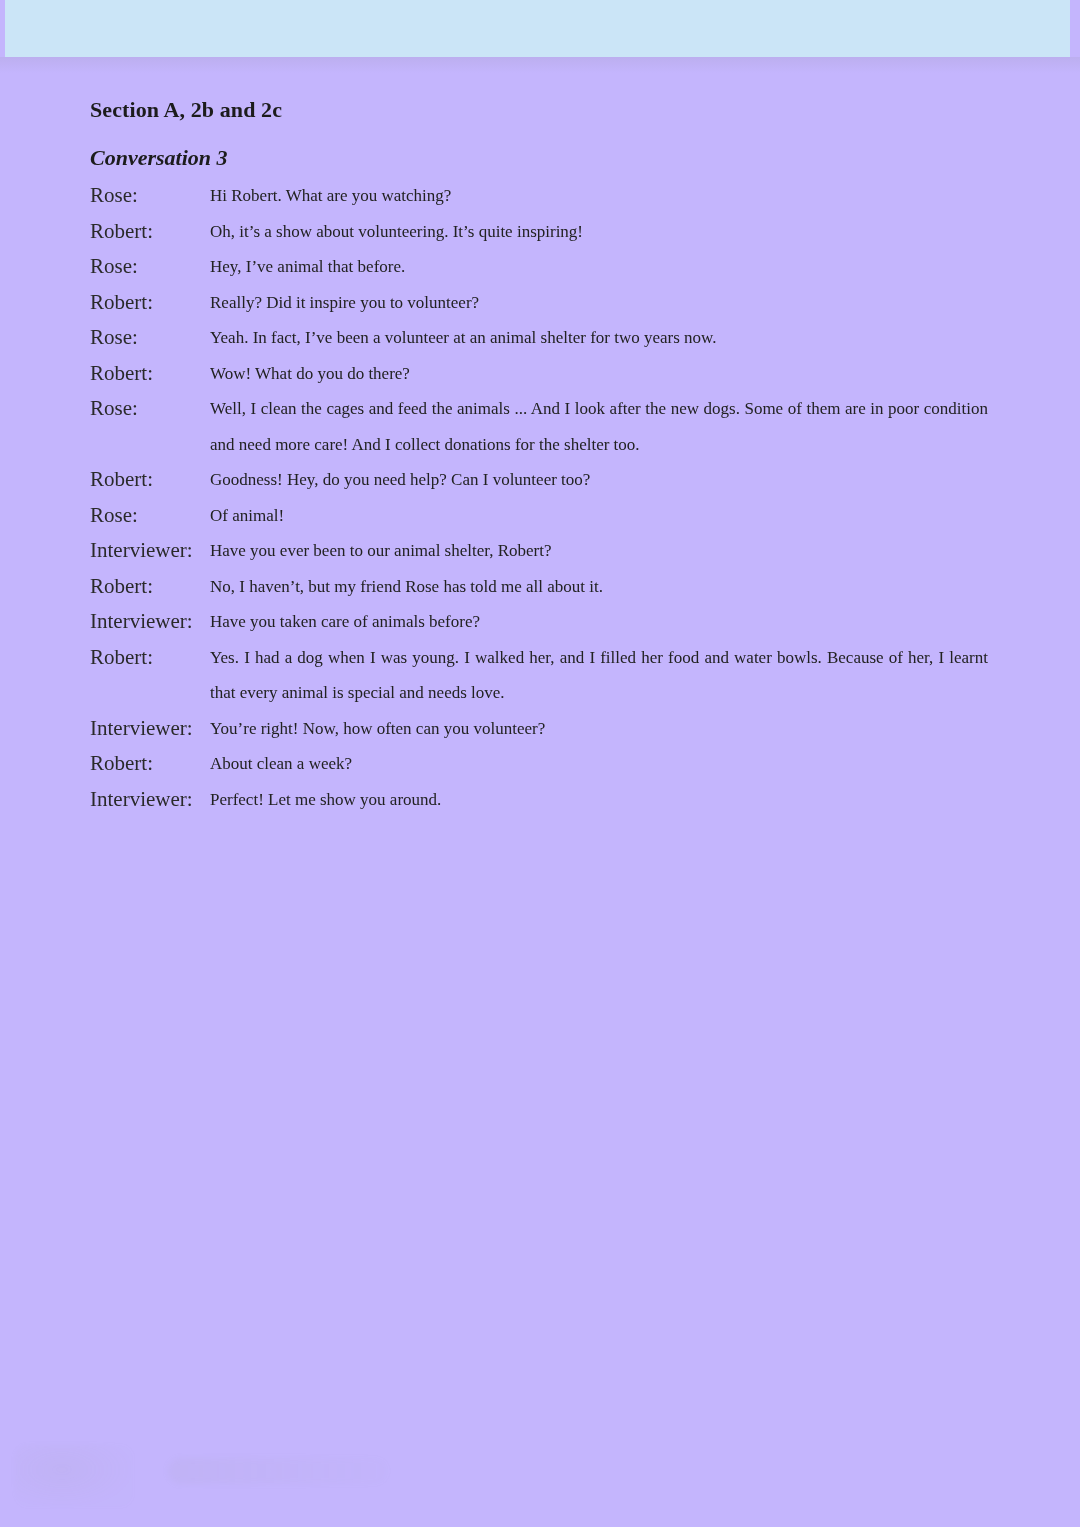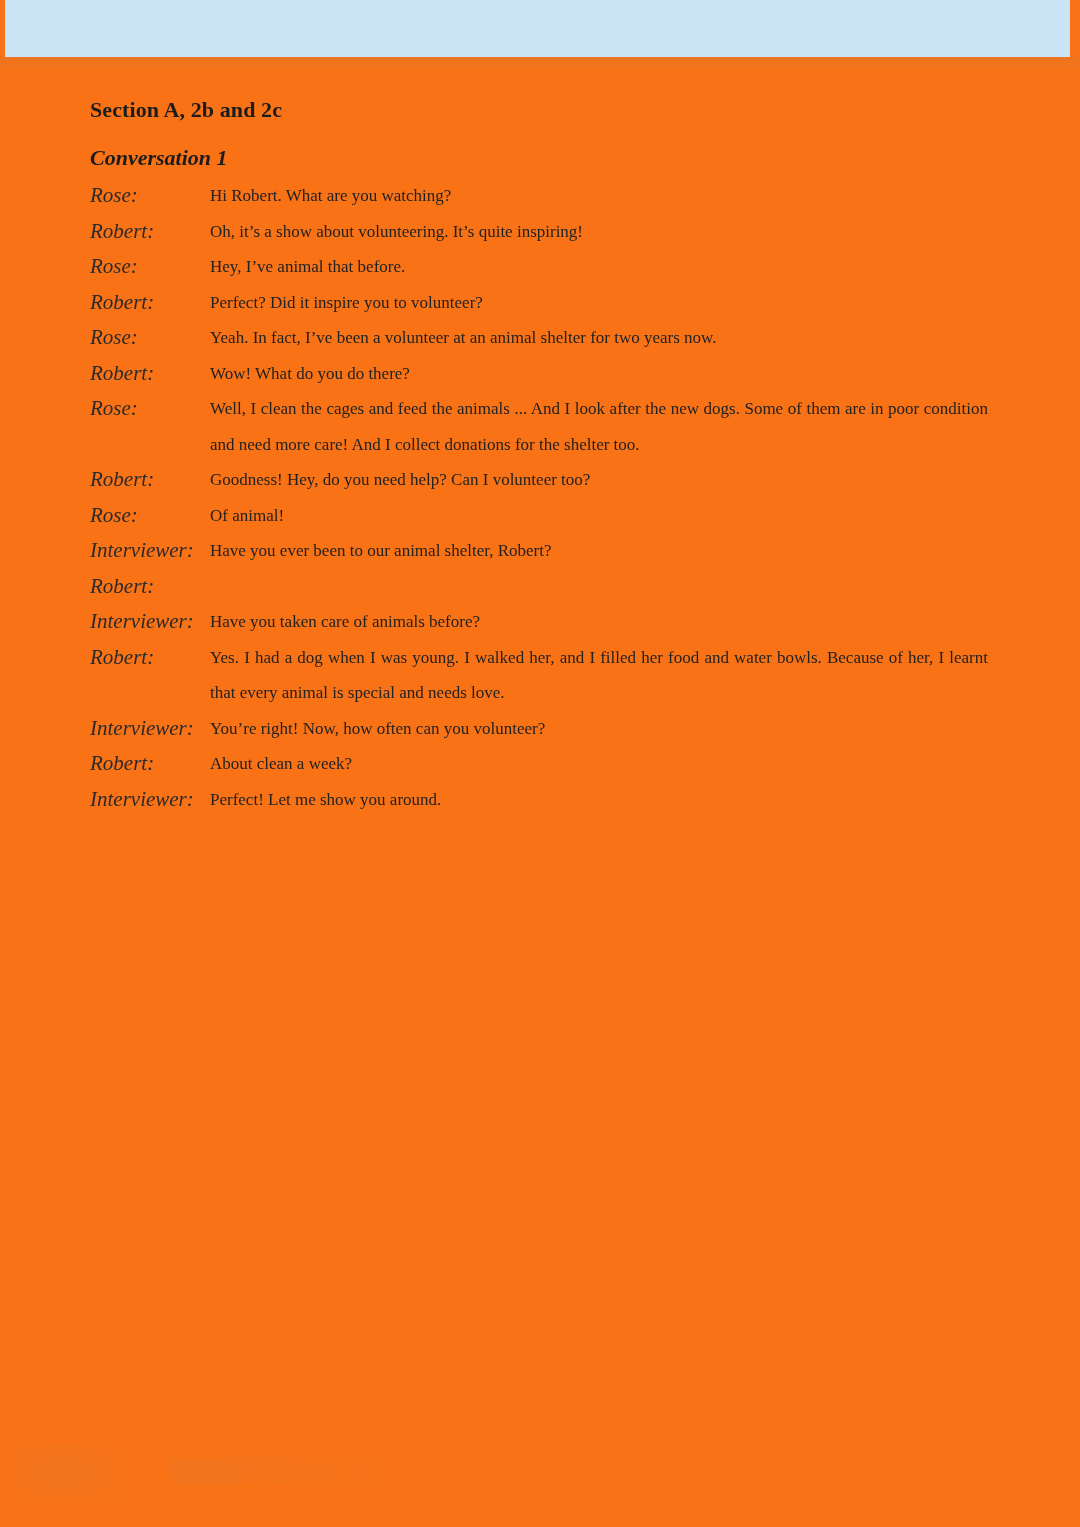--- a/index.html
+++ b/index.html
@@ -4,21 +4,21 @@
 <style>
   html, body {
     margin: 0;
     padding: 0;
     background: #ffffff;
   }
   .page {
     position: relative;
     width: 1080px;
     height: 1527px;
-    background: #f97316;
+    background: #c4b5fd;
     overflow: hidden;
     font-family: "Liberation Serif", "DejaVu Serif", serif;
     color: #262626;
   }
   
   .top-band {
     position: absolute;
     top: 0;
     left: 5px;
     width: 1065px;
@@ -54,21 +54,20 @@
     font-weight: 700;
     font-style: italic;
     color: #1c1c1c;
   }
   .line {
     display: flex;
     align-items: flex-start;
   }
   .speaker {
     flex: 0 0 120px;
-    font-style: italic;
     font-size: 21px;
     line-height: 35.5px;
     color: #2a2a2a;
   }
   .utterance {
     flex: 0 0 778px;
     max-width: 778px;
     font-size: 17px;
     line-height: 35.5px;
     text-align: justify;
@@ -109,40 +108,40 @@
 <body>
 
 <div class="page">
   <div class="top-band" style="background: rgb(203, 229, 247);"></div>
   <div class="top-band-shadow"></div>
 
   <div class="content">
     <h1 class="section-title">Section A, 2b and 2c</h1>
     <div id="conversations">
   <section class="conversation">
-    <h2 class="conv-title">Conversation 1</h2>
+    <h2 class="conv-title">Conversation 3</h2>
     <div class="lines">
   <div class="line">
     <span class="speaker">Rose:</span>
     <span class="utterance">Hi Robert. What are you watching?</span>
   </div>
 
   <div class="line">
     <span class="speaker">Robert:</span>
     <span class="utterance">Oh, it’s a show about volunteering. It’s quite inspiring!</span>
   </div>
 
   <div class="line">
     <span class="speaker">Rose:</span>
     <span class="utterance">Hey, I’ve animal that before.</span>
   </div>
 
   <div class="line">
     <span class="speaker">Robert:</span>
-    <span class="utterance">Perfect? Did it inspire you to volunteer?</span>
+    <span class="utterance">Really? Did it inspire you to volunteer?</span>
   </div>
 
   <div class="line">
     <span class="speaker">Rose:</span>
     <span class="utterance">Yeah. In fact, I’ve been a volunteer at an animal shelter for two years now.</span>
   </div>
 
   <div class="line">
     <span class="speaker">Robert:</span>
     <span class="utterance">Wow! What do you do there?</span>
@@ -167,20 +166,21 @@
 
   <section class="conversation">
     <div class="lines">
   <div class="line">
     <span class="speaker">Interviewer:</span>
     <span class="utterance">Have you ever been to our animal shelter, Robert?</span>
   </div>
 
   <div class="line">
     <span class="speaker">Robert:</span>
+    <span class="utterance">No, I haven’t, but my friend Rose has told me all about it.</span>
   </div>
 
   <div class="line">
     <span class="speaker">Interviewer:</span>
     <span class="utterance">Have you taken care of animals before?</span>
   </div>
 
   <div class="line">
     <span class="speaker">Robert:</span>
     <span class="utterance">Yes. I had a dog when I was young. I walked her, and I filled her food and water bowls. Because of her, I learnt that every animal is special and needs love.</span>

